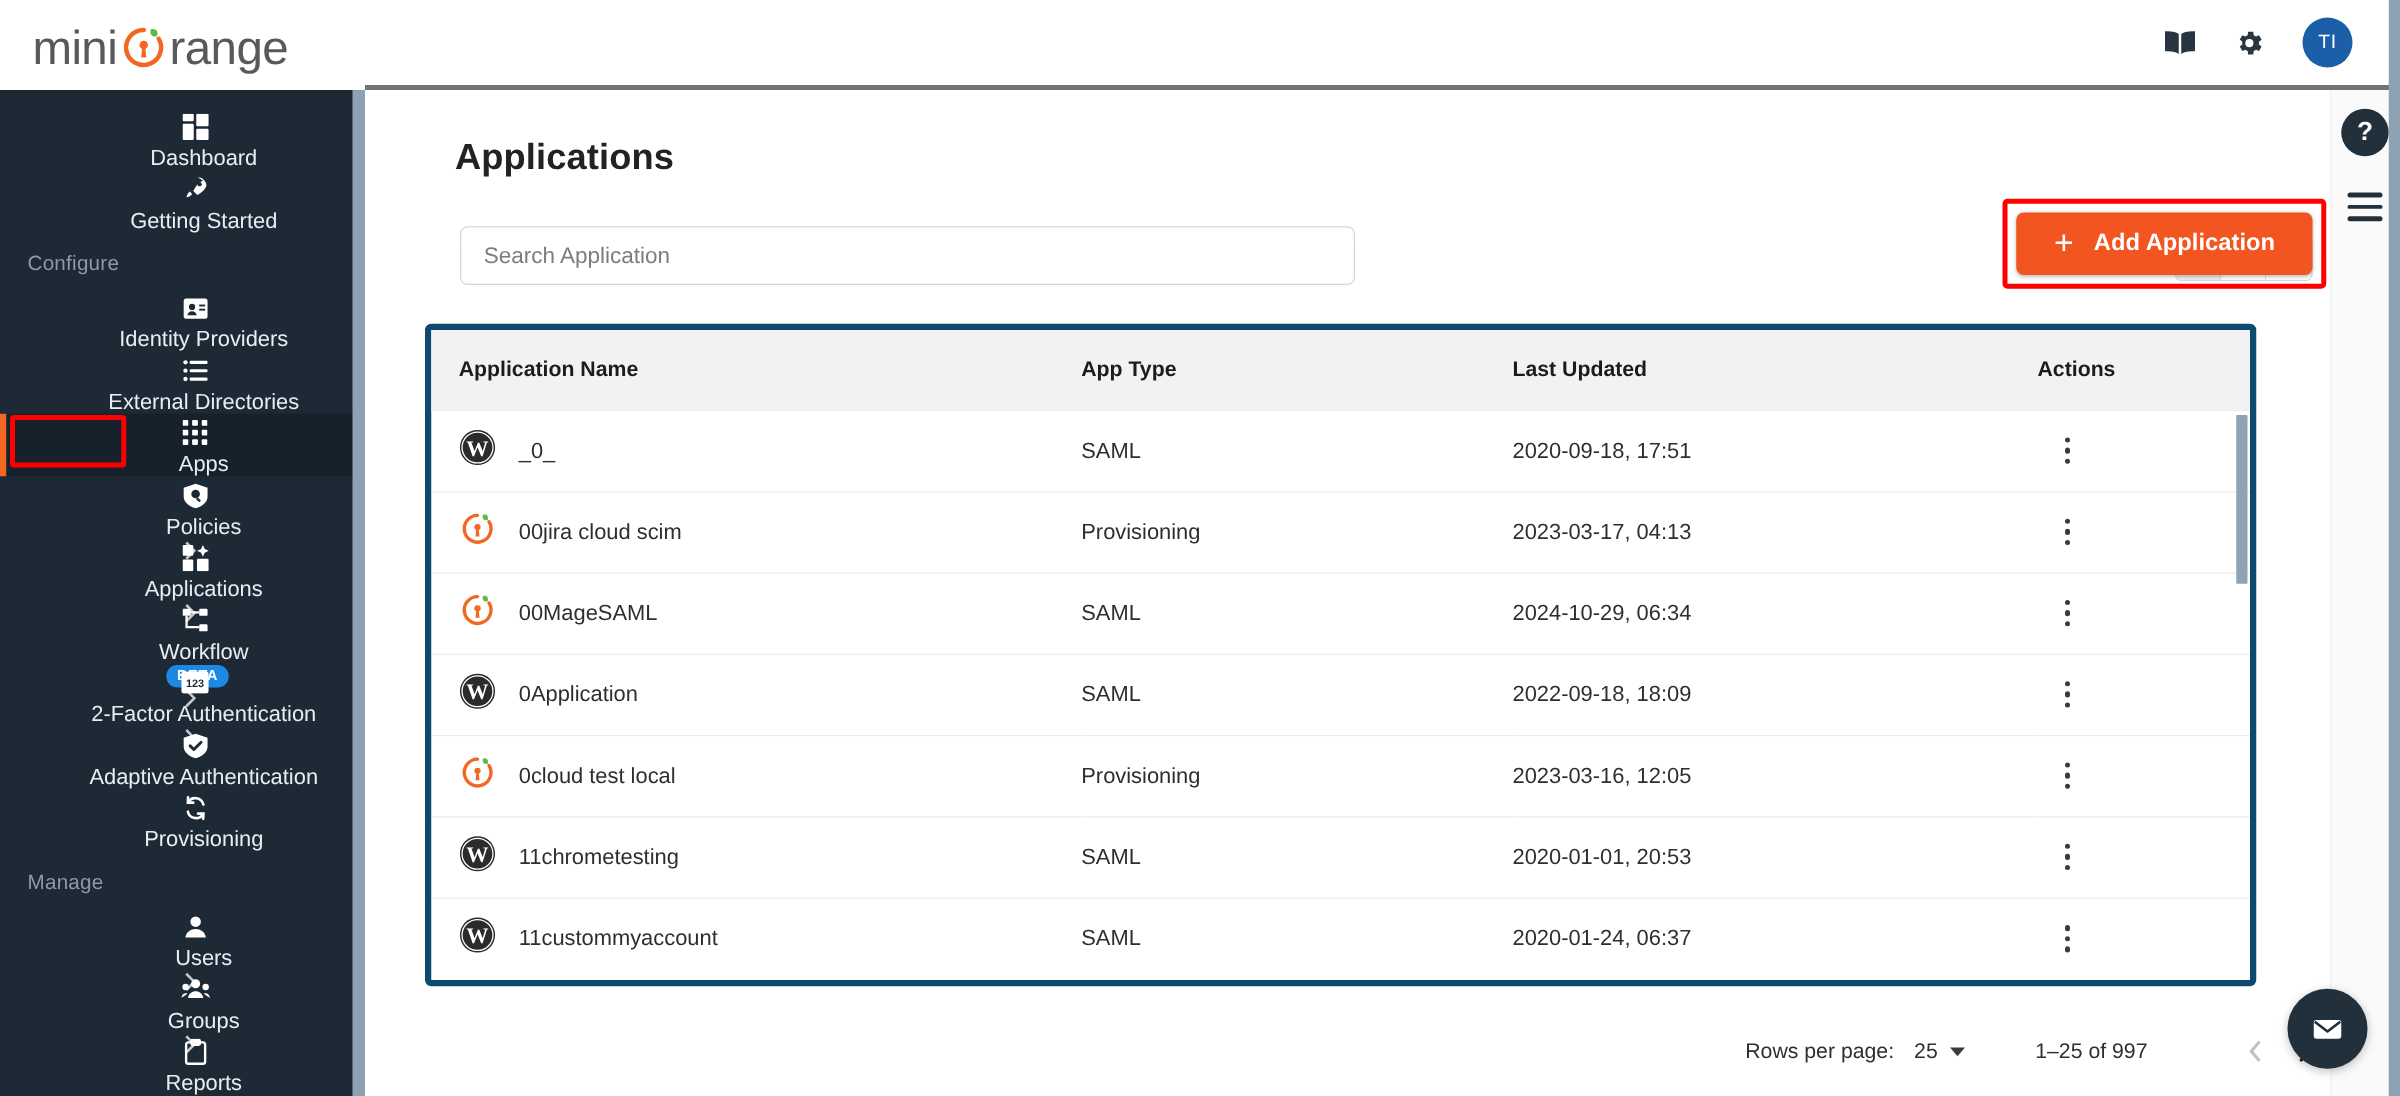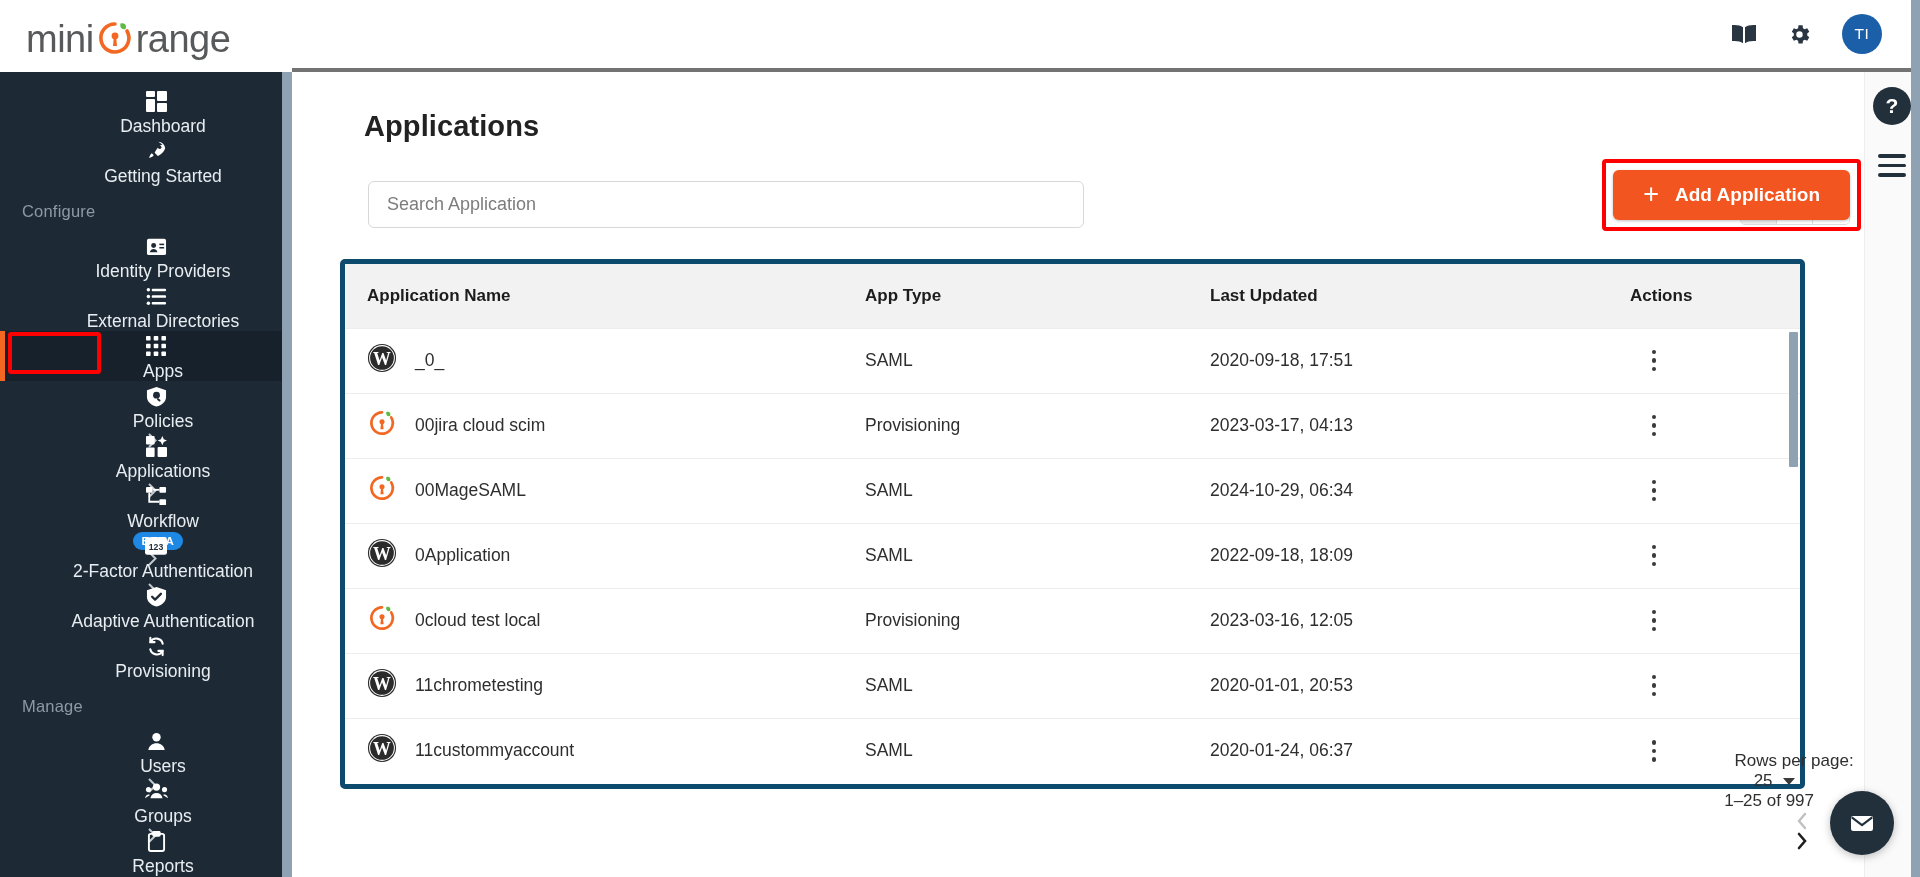--- a/index.html
+++ b/index.html
@@ -136,22 +136,22 @@
     position: absolute; right: 2px; top: 66px; width: 9px; height: 462px;
     background: transparent;
   }
   .table-scrollbar .thumb {
     position: absolute; top: 2px; left: 0; width: 9px; height: 135px;
     background: #8ea2b4; border-radius: 1px;
   }
 
   
   .pager {
-    position: absolute; right: 40px; bottom: 26px;
-    display: flex; align-items: center; font-size: 17px; color: #2f2f2f; flex-direction: column;
+    position: absolute; right: 56px; bottom: 26px;
+    display: flex; align-items: center; font-size: 17px; color: #2f2f2f;
   }
   .pager .lbl { margin-right: 16px; }
   .pager .rpp { display: flex; align-items: center; gap: 10px; cursor: pointer; margin-right: 56px; }
   .pager .range { margin-right: 66px; }
   .pg-arrow { width: 40px; display: flex; align-items: center; justify-content: center; cursor: pointer; }
   .caret-dn { width: 0; height: 0; border-left: 6px solid transparent; border-right: 6px solid transparent; border-top: 7px solid #3a3a3a; }
 
   
   .rail {
     position: absolute; right: 0; top: 72px; bottom: 0; width: 56px;

